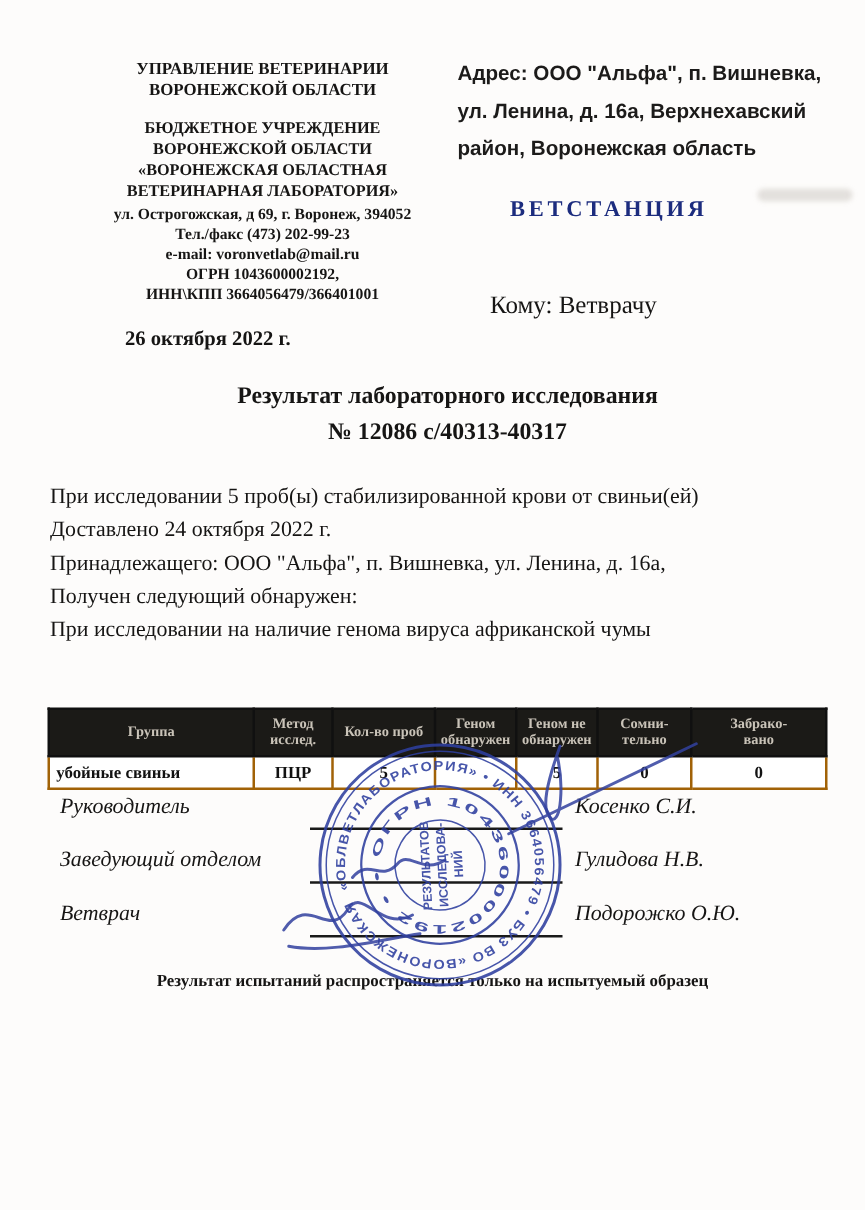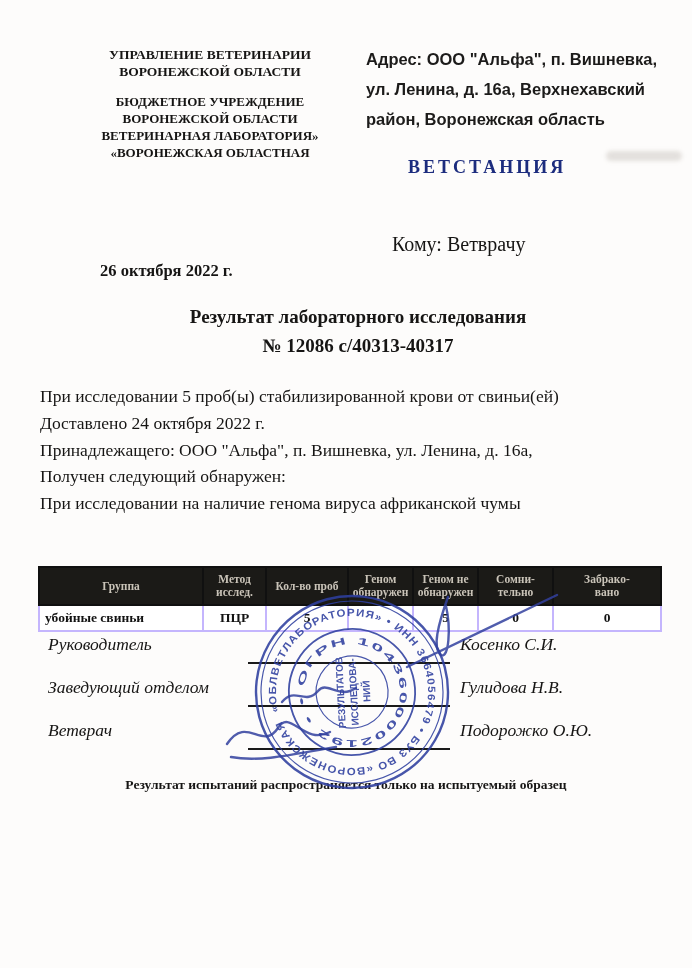--- a/index.html
+++ b/index.html
@@ -36,21 +36,21 @@
     border-collapse:collapse; table-layout:fixed;
     font-family:Liberation Serif, serif;
   }
   table.results th{
     background:#1b1a17; color:#c9c3b8; font-size:11.5px; font-weight:bold;
     line-height:13px; white-space:pre-line; padding:4px 1px; height:28px;
     border:2px solid #101010; vertical-align:middle;
   }
   table.results td{
     background:#ffffff; font-size:13.5px; font-weight:bold; color:#121212;
-    text-align:center; border:2px solid #c4b5fd; height:22px; padding:1px 2px;
+    text-align:center; border:2px solid #a16207; height:22px; padding:1px 2px;
   }
   table.results td.cl{text-align:left; padding-left:5px;}
   
   .sigs{position:absolute; left:48px; top:628px; width:612px;font-style:italic;}
   .sig-row{display:flex; height:43px; align-items:stretch;}
   .sig-label{width:200px; padding-top:6px; font-size:17.5px;}
   .sig-line{flex:1; margin:0 10px 7px 0; border-bottom:2px solid #1a1a1a;}
   .sig-name{width:200px; padding-top:6px; font-size:17.5px;}
   .footer-note{position:absolute; left:0; top:777px; width:692px; text-align:center;
     font-size:13.5px; font-weight:bold;}
@@ -64,22 +64,29 @@
 <div id="page">
 
   <div class="hdr-left">
     <div class="org1" id="org1">
         <div>УПРАВЛЕНИЕ ВЕТЕРИНАРИИ</div>
         <div>ВОРОНЕЖСКОЙ ОБЛАСТИ</div>
       </div>
     <div class="org2" id="org2">
         <div>БЮДЖЕТНОЕ УЧРЕЖДЕНИЕ</div>
         <div>ВОРОНЕЖСКОЙ ОБЛАСТИ</div>
+        <div>«ВОРОНЕЖСКАЯ ОБЛАСТНАЯ</div>
         <div>ВЕТЕРИНАРНАЯ ЛАБОРАТОРИЯ»</div>
-        <div>«ВОРОНЕЖСКАЯ ОБЛАСТНАЯ</div>
+      </div>
+    <div class="org-addr" id="org-addr">
+        <div>ул. Острогожская, д 69, г. Воронеж, 394052</div>
+        <div>Тел./факс  (473) 202-99-23</div>
+        <div>e-mail:  voronvetlab@mail.ru</div>
+        <div>ОГРН 1043600002192,</div>
+        <div>ИНН\КПП 3664056479/366401001</div>
       </div>
   </div>
 
   <div class="hdr-right" id="addr-right">
       <div>Адрес: ООО "Альфа", п. Вишневка,</div>
       <div>ул. Ленина, д. 16а, Верхнехавский</div>
       <div>район, Воронежская область</div>
     </div>
 
   <div class="vetstation">ВЕТСТАНЦИЯ</div>

